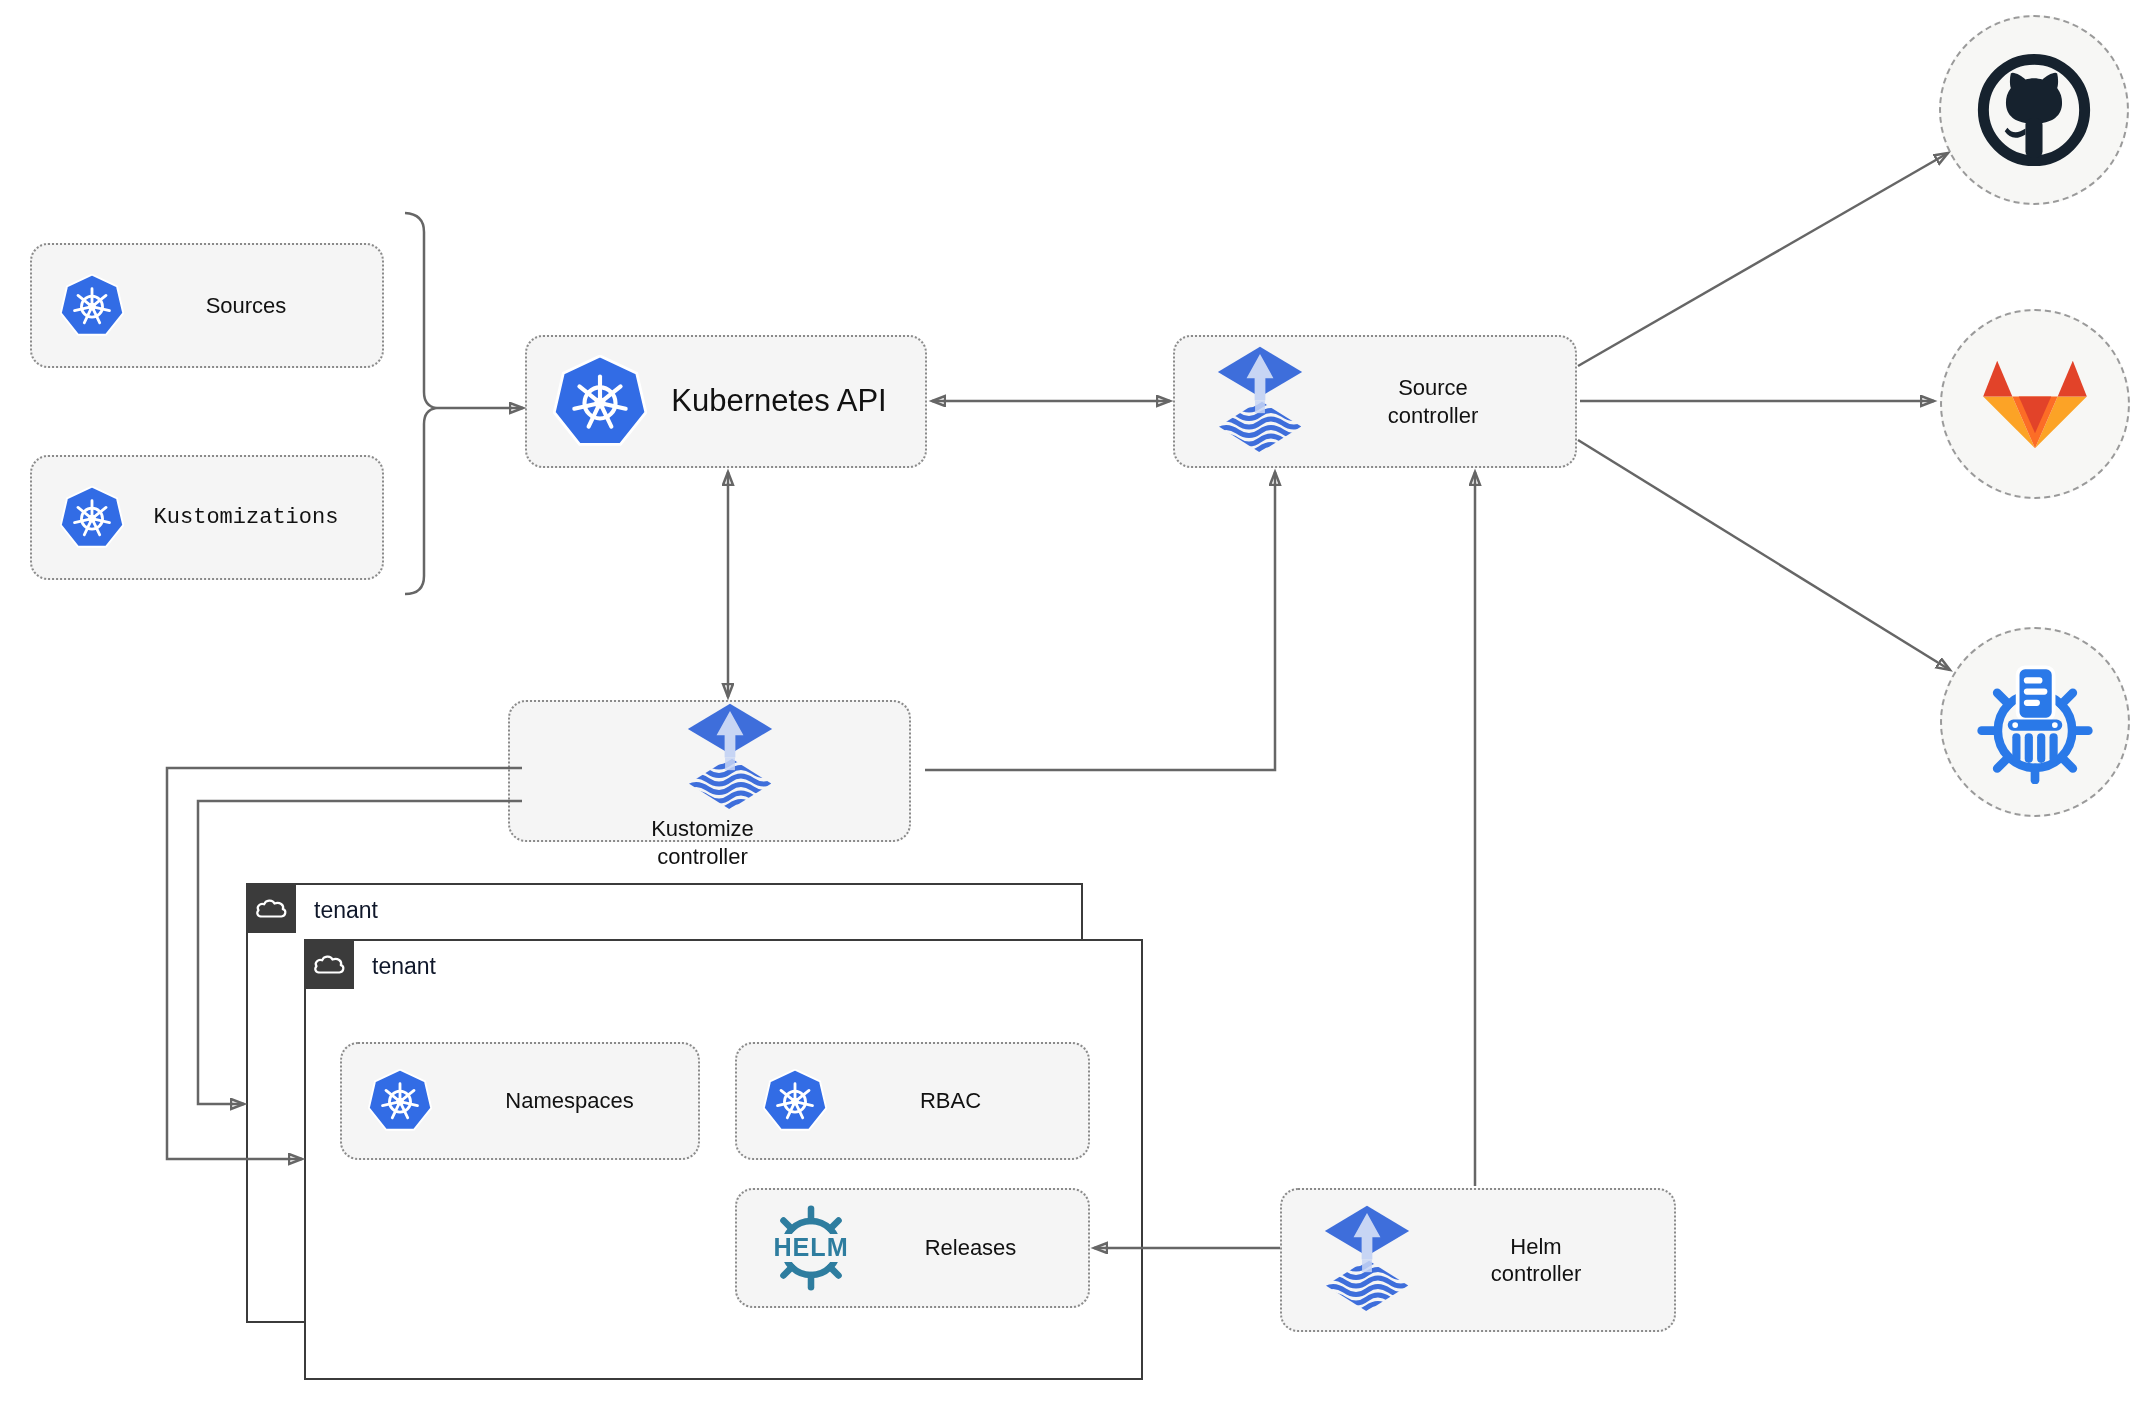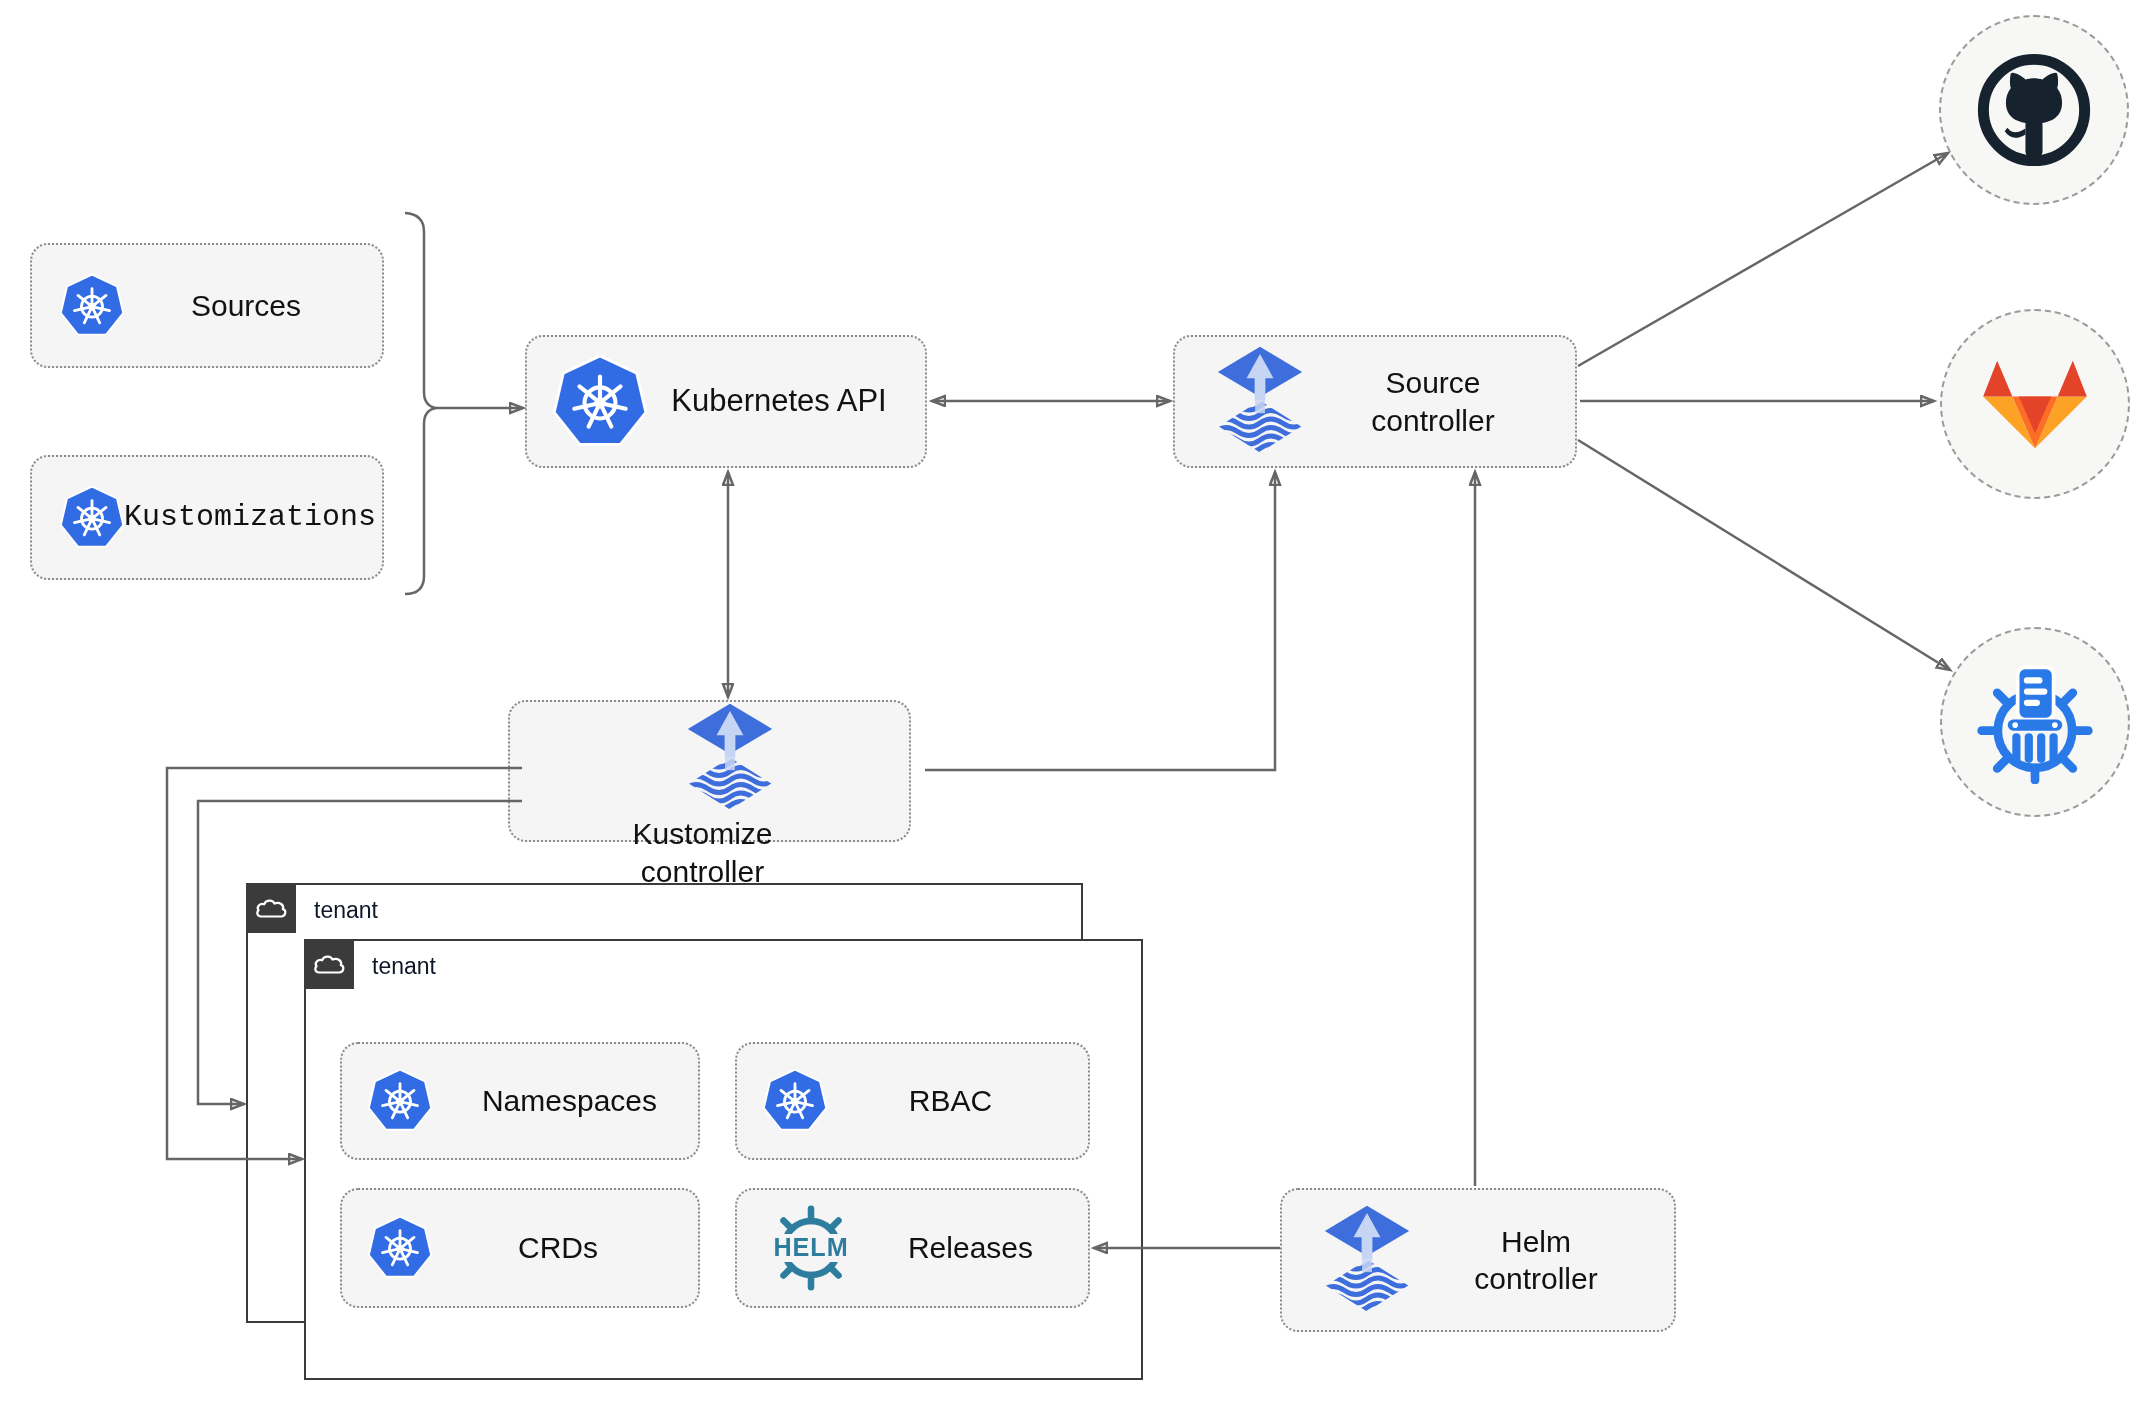--- a/index.html
+++ b/index.html
@@ -11,21 +11,21 @@
   }
   *{margin:0;padding:0;box-sizing:border-box;}
   body{background:#ffffff;font-family:"Liberation Sans","DejaVu Sans",sans-serif;}
   .canvas{position:relative;width:2144px;height:1407px;background:#fff;overflow:hidden;}
   .wires{position:absolute;left:0;top:0;z-index:10;pointer-events:none;}
   .wires path{stroke:var(--connector);stroke-width:2.5;fill:none;}
   .node{position:absolute;z-index:4;display:flex;align-items:center;
         background:var(--node-fill);border:2.5px dotted var(--node-border);
         border-radius:18px;}
   .nicon{flex:0 0 auto;display:flex;align-items:center;justify-content:center;}
-  .nlabel{flex:1 1 auto;text-align:center;font-size:30px;color:#111;
+  .nlabel{flex:1 1 auto;text-align:center;font-size:22px;color:#111;
           white-space:pre-line;line-height:1.25;padding-right:14px;}
   .tenant{position:absolute;background:#fff;border:2.5px solid var(--tenant-border);}
   .tenant-outer{left:246px;top:883px;width:837px;height:440px;z-index:2;}
   .tenant-inner{left:304px;top:939px;width:839px;height:441px;z-index:3;}
   .tenant-tab{position:absolute;left:-2.5px;top:-2.5px;width:50px;height:50px;
               background:var(--tenant-header-bg);display:flex;align-items:center;
               justify-content:center;}
   .tenant-label{position:absolute;left:66px;top:0;height:50px;line-height:50px;
                 font-size:23px;color:#0f172a;}
   .circle{position:absolute;z-index:4;width:190px;height:190px;border-radius:50%;
@@ -230,28 +230,20 @@
 
   <div class="node" style="left:735px;top:1042px;width:355px;height:118px;z-index:4;">
     <span class="nicon" style="margin-left:26px;">
       <svg width="64" height="64">
           <use href="#k8s-icon"></use>
         </svg>
       </span>
     <span class="nlabel">RBAC</span>
   </div>
 
-  <div class="node" style="left:340px;top:1188px;width:360px;height:120px;z-index:4;">
-    <span class="nicon" style="margin-left:26px;">
-      <svg width="64" height="64">
-          <use href="#k8s-icon"></use>
-        </svg>
-      </span>
-    <span class="nlabel">CRDs</span>
-  </div>
 
   <div class="node" style="left:735px;top:1188px;width:355px;height:120px;z-index:4;">
     <span class="nicon" style="margin-left:18px;">
       <svg width="112" height="94" viewBox="0 0 120 100">
         <g stroke="var(--helm-teal)" stroke-width="7" stroke-linecap="round" fill="none">
           <circle cx="60" cy="50" r="29"></circle>
           <line x1="60" y1="21" x2="60" y2="8"></line>
           <line x1="60" y1="79" x2="60" y2="92"></line>
           <line x1="80.5" y1="29.5" x2="89.5" y2="20.5"></line>
           <line x1="39.5" y1="29.5" x2="30.5" y2="20.5"></line>

